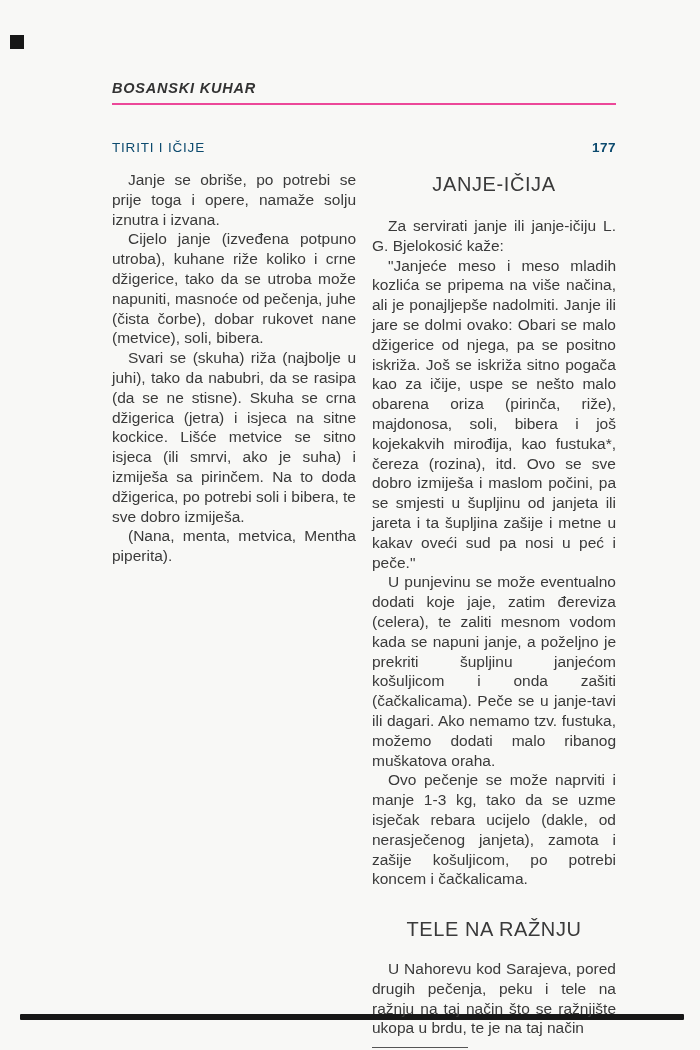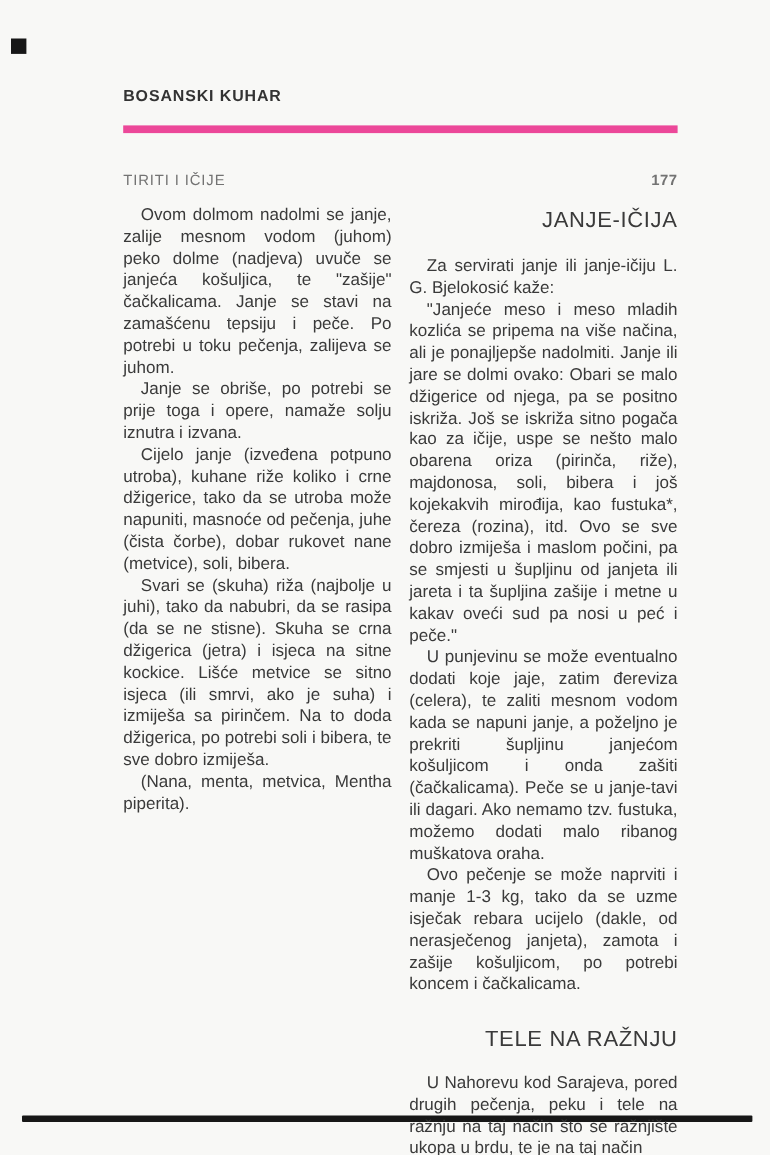--- a/index.html
+++ b/index.html
@@ -16,33 +16,33 @@
   }
   .scan-bar{
     position:absolute;left:20px;top:1014px;width:664px;height:6px;
     background:#171717;border-radius:1px;
   }
   .page{
     position:absolute;left:112px;top:80px;width:504px;
   }
   .hdr-title{
     font-size:14.5px;font-weight:bold;letter-spacing:.8px;color:#333;
-    padding-bottom:18px;border-bottom:7px solid #ec4899;
+    padding-bottom:7px;border-bottom:2px solid #ec4899;font-style:italic;
   }
   .hdr-row2{
     display:flex;justify-content:space-between;align-items:baseline;
-    font-size:13.5px;letter-spacing:.8px;color:#737373;margin-top:3px;
+    font-size:13.5px;letter-spacing:.8px;color:#0c4a6e;margin-top:3px;
   }
   .page-number{font-weight:bold;letter-spacing:.5px;margin-top:32px;}
   .columns{display:flex;gap:16px;margin-top:15px;}
   .col{width:244px;font-size:15.5px;line-height:19.8px;text-align:justify;}
   .col p{margin:0;text-indent:16px;}
   .section-heading{
     font-size:20px;line-height:25px;font-weight:400;letter-spacing:.6px;
-    color:#3a3a3a;white-space:pre-line;text-align:right;
+    color:#3a3a3a;white-space:pre-line;text-align:center;
     margin:28px 0 17px 0;
   }
   .section-heading.first{margin-top:2px;margin-bottom:19px;}
   .footnote-block{margin-top:9px;}
   .fn-rule{width:96px;height:0;border-top:1.5px solid #555;margin-bottom:5px;}
   .footnote-text{
     font-size:13px;line-height:17.5px;text-align:justify;text-indent:12px;
     color:#3e3e3e;margin:0;
   }
 </style>
@@ -57,23 +57,20 @@
   <div class="hdr-title">BOSANSKI KUHAR</div>
 
   <div class="hdr-row2">
     <span>TIRITI I IČIJE</span>
     <span class="page-number">177</span>
   </div>
 
   <div class="columns">
 
     <div class="col">
-      <div>
-          <p>Ovom dolmom nadolmi se janje, zalije mesnom vodom (juhom) peko dolme (nadjeva) uvuče se janjeća košuljica, te "zašije" čačkalicama. Janje se stavi na zamašćenu tepsiju i peče. Po potrebi u toku pečenja, zalijeva se juhom.</p>
-        </div>
       <div>
           <p>Janje se obriše, po potrebi se prije toga i opere, namaže solju iznutra i izvana.</p>
           <p>Cijelo janje (izveđena potpuno utroba), kuhane riže koliko i crne džigerice, tako da se utroba može napuniti, masnoće od pečenja, juhe (čista čorbe), dobar rukovet nane (metvice), soli, bibera.</p>
           <p>Svari se (skuha) riža (najbolje u juhi), tako da nabubri, da se rasipa (da se ne stisne). Skuha se crna džigerica (jetra) i isjeca na sitne kockice. Lišće metvice se sitno isjeca (ili smrvi, ako je suha) i izmiješa sa pirinčem. Na to doda džigerica, po potrebi soli i bibera, te sve dobro izmiješa.</p>
           <p>(Nana, menta, metvica, Mentha piperita).</p>
         </div>
     </div>
 
     <div class="col">
       <h2 class="section-heading first">JANJE-IČIJA</h2>

